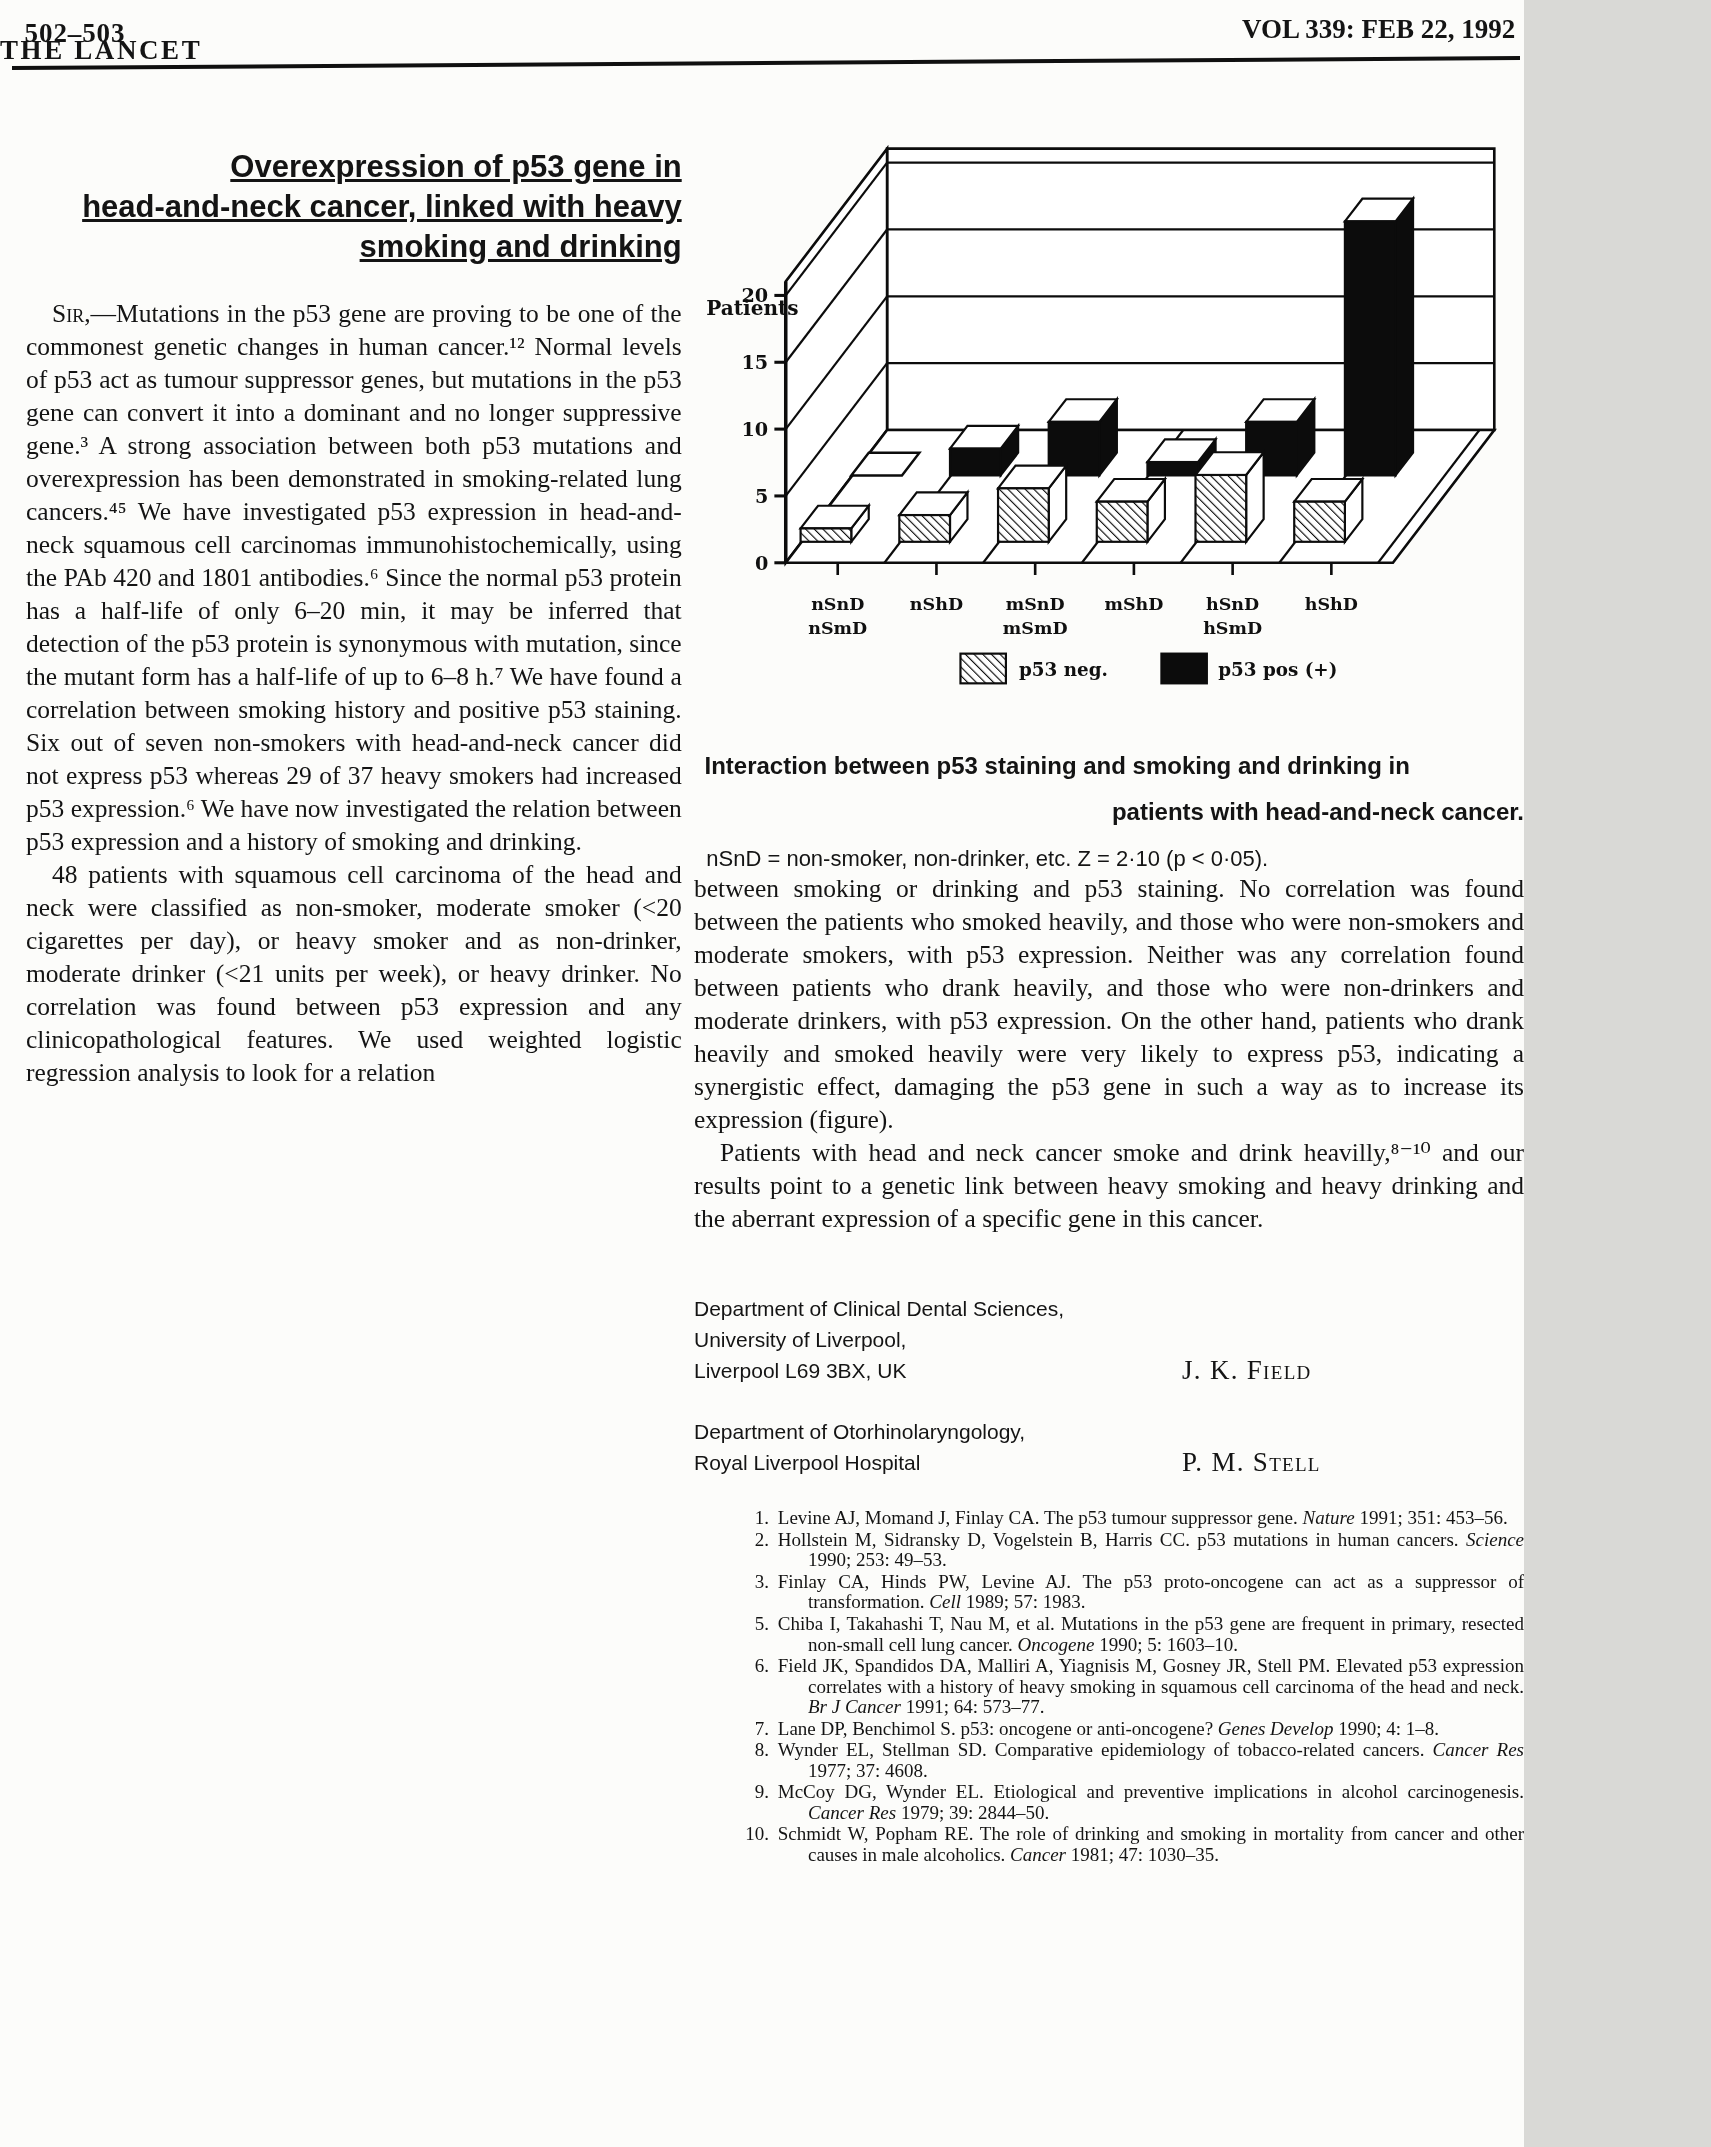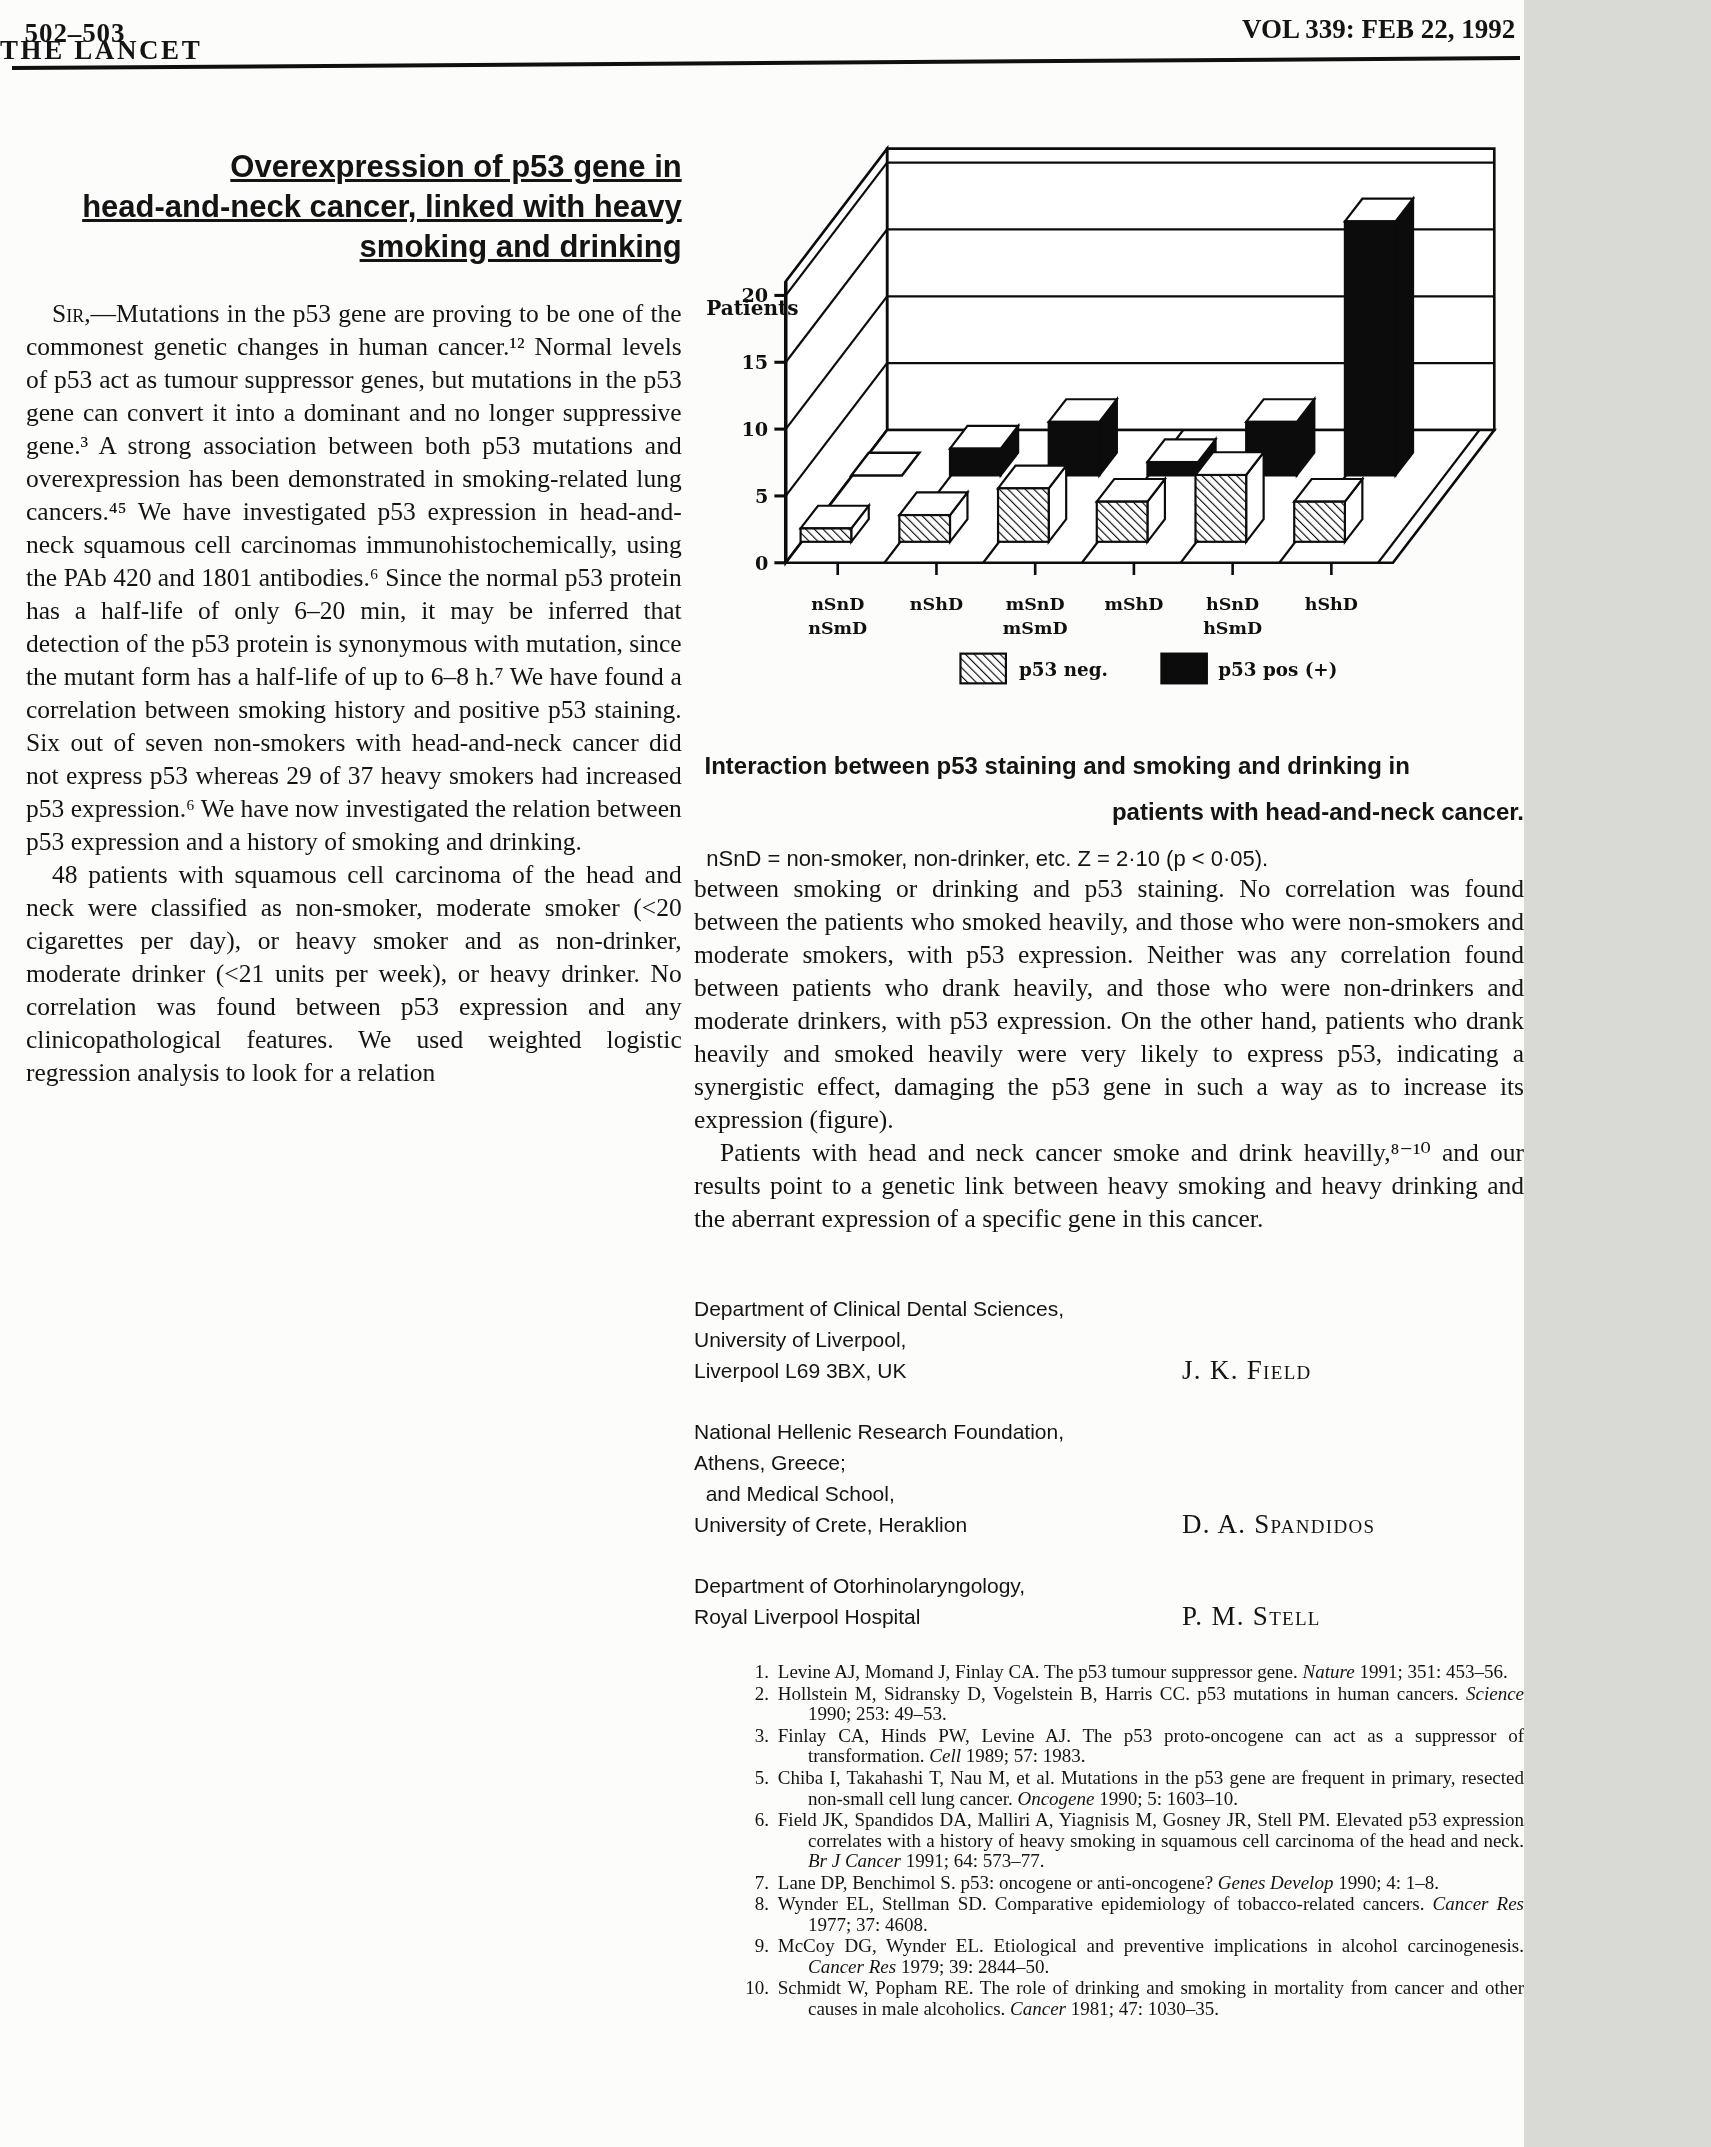--- a/index.html
+++ b/index.html
@@ -167,27 +167,20 @@
       <p class="body indent">Patients with head and neck cancer smoke and drink heavilly,⁸⁻¹⁰ and our results point to a genetic link between heavy smoking and heavy drinking and the aberrant expression of a specific gene in this cancer.</p>
 
       <div class="affils" id="affils">
           <div class="affil">
             <div class="addr">Department of Clinical Dental Sciences,
 University of Liverpool,
 Liverpool L69 3BX, UK</div>
             <div class="author">J. K. Field</div>
           </div>
           <div class="affil">
-            <div class="addr">National Hellenic Research Foundation,
-Athens, Greece;
-&nbsp;&nbsp;and Medical School,
-University of Crete, Heraklion</div>
-            <div class="author">D. A. Spandidos</div>
-          </div>
-          <div class="affil">
             <div class="addr">Department of Otorhinolaryngology,
 Royal Liverpool Hospital</div>
             <div class="author">P. M. Stell</div>
           </div>
         </div>
 
       <ol class="refs" id="refs">
           <li><span class="refnum">1.</span><span>Levine AJ, Momand J, Finlay CA. The p53 tumour suppressor gene. </span><i>Nature</i><span> 1991; 351: 453–56.</span></li>
           <li><span class="refnum">2.</span><span>Hollstein M, Sidransky D, Vogelstein B, Harris CC. p53 mutations in human cancers. </span><i>Science</i><span> 1990; 253: 49–53.</span></li>
           <li><span class="refnum">3.</span><span>Finlay CA, Hinds PW, Levine AJ. The p53 proto-oncogene can act as a suppressor of transformation. </span><i>Cell</i><span> 1989; 57: 1983.</span></li>

